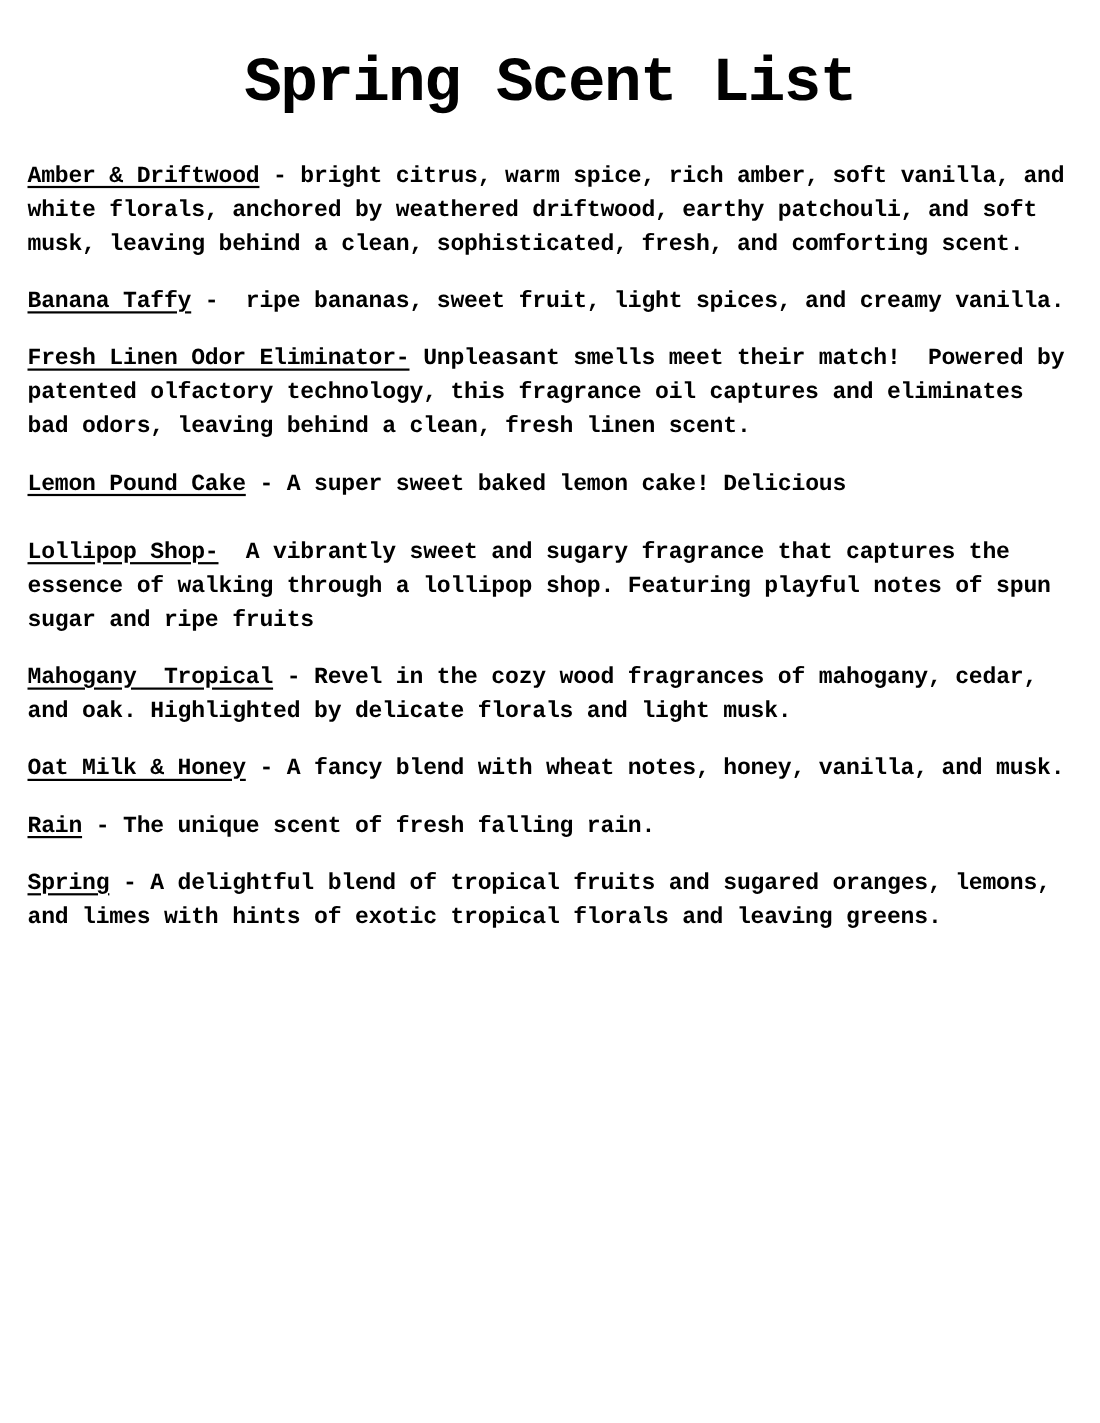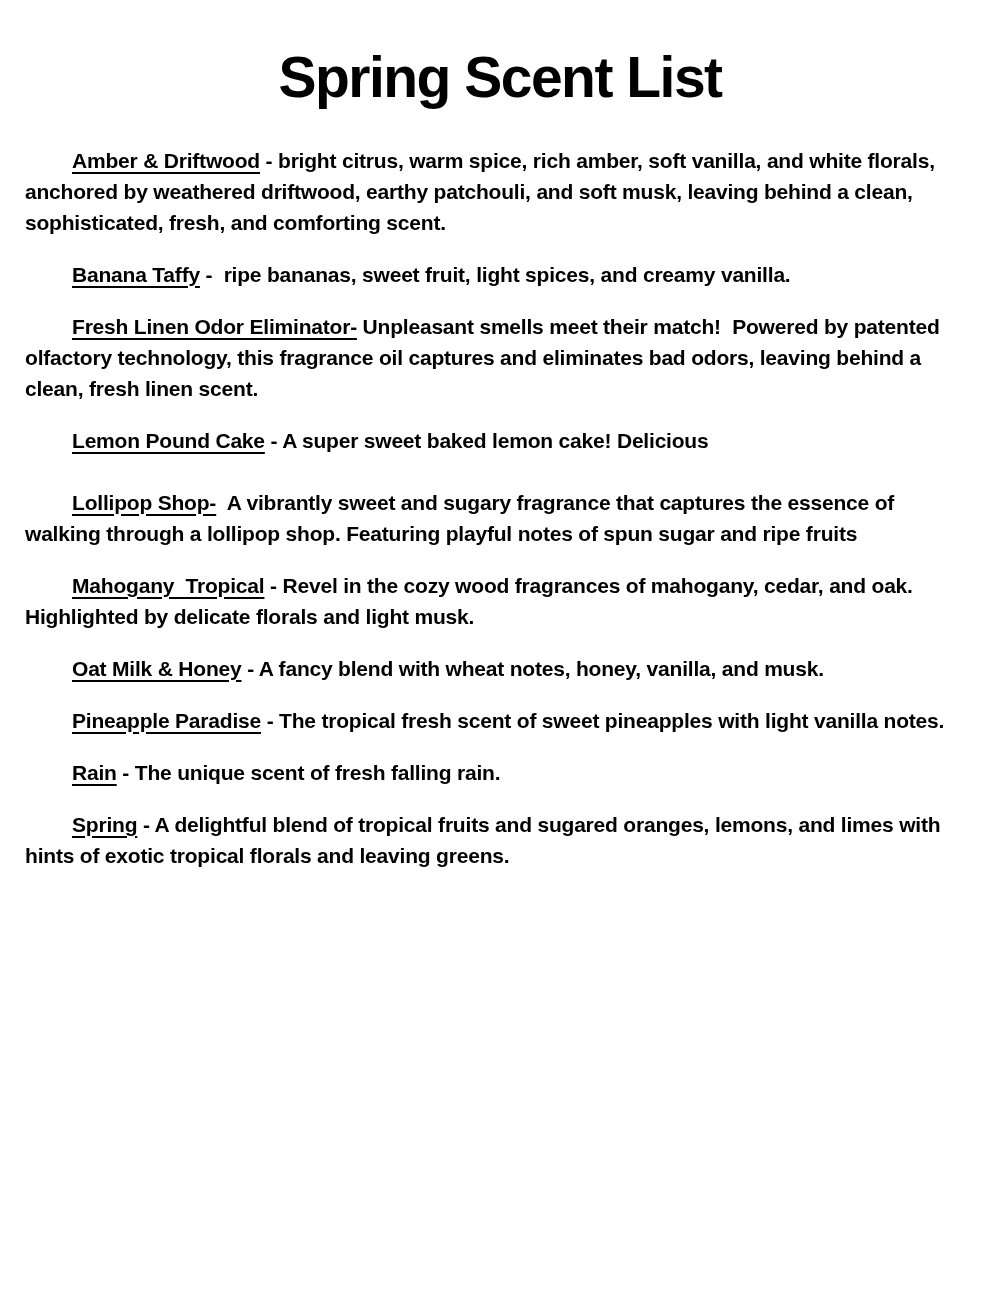--- a/index.html
+++ b/index.html
@@ -8,21 +8,21 @@
     background: #ffffff;
   }
   .page {
     position: relative;
     width: 1000px;
     height: 1226px;
     margin: 0 auto;
     background: #ffffff;
     box-sizing: border-box;
     padding: 34px 25px 0 25px;
-    font-family: Liberation Sans, sans-serif;
+    font-family: Liberation Mono, monospace;
     color: #000000;
     overflow: hidden;
   }
   .title {
     text-align: center;
     font-size: 57px;
     font-weight: 700;
     letter-spacing: -1.5px;
     margin: 12px 0 36px 0;
     line-height: 1.1;
@@ -40,33 +40,31 @@
     white-space: pre-wrap;
     color: #000000;
   }
   .scent.gap-before {
     margin-top: 31px;
   }
   .scent-name {
     text-decoration: underline;
     text-decoration-thickness: 2px;
     text-underline-offset: 4px;
-    margin-left: 47px;
   }
 </style>
 </head>
 <body>
 
 <div class="page">
   <h1 class="title">Spring Scent List</h1>
   <div class="scent-list">
     <p class="scent"><span class="scent-name">Amber &amp; Driftwood</span><span class="scent-sep"> - </span><span class="scent-desc">bright citrus, warm spice, rich amber, soft vanilla, and white florals, anchored by weathered driftwood, earthy patchouli, and soft musk, leaving behind a clean, sophisticated, fresh, and comforting scent.</span></p>
     <p class="scent"><span class="scent-name">Banana Taffy</span><span class="scent-sep"> -  </span><span class="scent-desc">ripe bananas, sweet fruit, light spices, and creamy vanilla.</span></p>
     <p class="scent"><span class="scent-name">Fresh Linen Odor Eliminator-</span><span class="scent-sep"> </span><span class="scent-desc">Unpleasant smells meet their match!  Powered by patented olfactory technology, this fragrance oil captures and eliminates bad odors, leaving behind a clean, fresh linen scent.</span></p>
     <p class="scent"><span class="scent-name">Lemon Pound Cake</span><span class="scent-sep"> - </span><span class="scent-desc">A super sweet baked lemon cake! Delicious</span></p>
     <p class="scent gap-before"><span class="scent-name">Lollipop Shop-</span><span class="scent-sep">  </span><span class="scent-desc">A vibrantly sweet and sugary fragrance that captures the essence of walking through a lollipop shop. Featuring playful notes of spun sugar and ripe fruits</span></p>
     <p class="scent"><span class="scent-name">Mahogany  Tropical</span><span class="scent-sep"> - </span><span class="scent-desc">Revel in the cozy wood fragrances of mahogany, cedar, and oak. Highlighted by delicate florals and light musk.</span></p>
     <p class="scent"><span class="scent-name">Oat Milk &amp; Honey</span><span class="scent-sep"> - </span><span class="scent-desc">A fancy blend with wheat notes, honey, vanilla, and musk.</span></p>
-    <p class="scent"><span class="scent-name">Pineapple Paradise</span><span class="scent-sep"> - </span><span class="scent-desc">The tropical fresh scent of sweet pineapples with light vanilla notes.</span></p>
     <p class="scent"><span class="scent-name">Rain</span><span class="scent-sep"> - </span><span class="scent-desc">The unique scent of fresh falling rain.</span></p>
     <p class="scent"><span class="scent-name">Spring</span><span class="scent-sep"> - </span><span class="scent-desc">A delightful blend of tropical fruits and sugared oranges, lemons, and limes with hints of exotic tropical florals and leaving greens.</span></p>
   </div>
 </div>
 
 </body></html>

